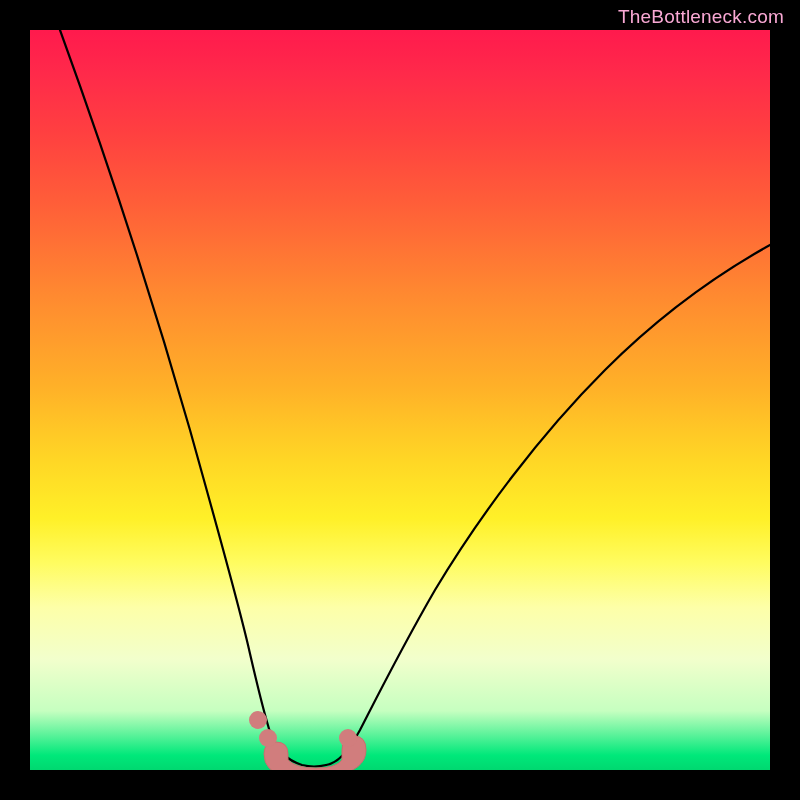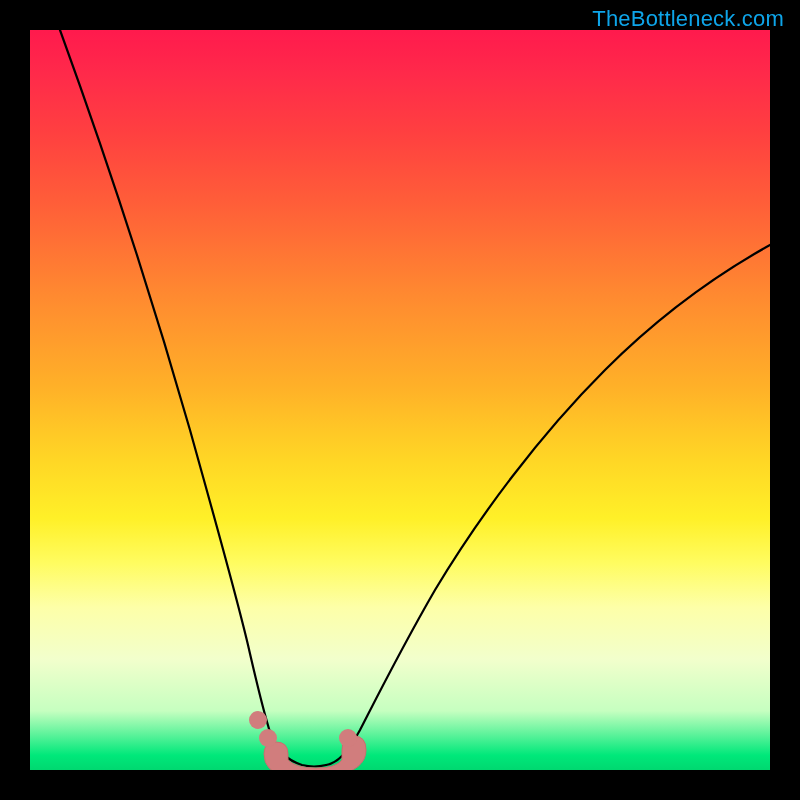--- a/index.html
+++ b/index.html
@@ -42,22 +42,22 @@
       #f2ffcc 85%,
       #c6ffc0 92%,
       #00e87a 98%,
       #00d870 100%
     );
   }
   .watermark {
     position: absolute;
     top: 6px;
     right: 16px;
-    color: #0ea5e9;
-    font-size: 22px;
+    color: #f9a8d4;
+    font-size: 19px;
     font-weight: 400;
     letter-spacing: 0.2px;
     user-select: none;
     margin-left: 40px;
   }
   svg.curves {
     position: absolute;
     inset: 0;
   }
   .curve {

